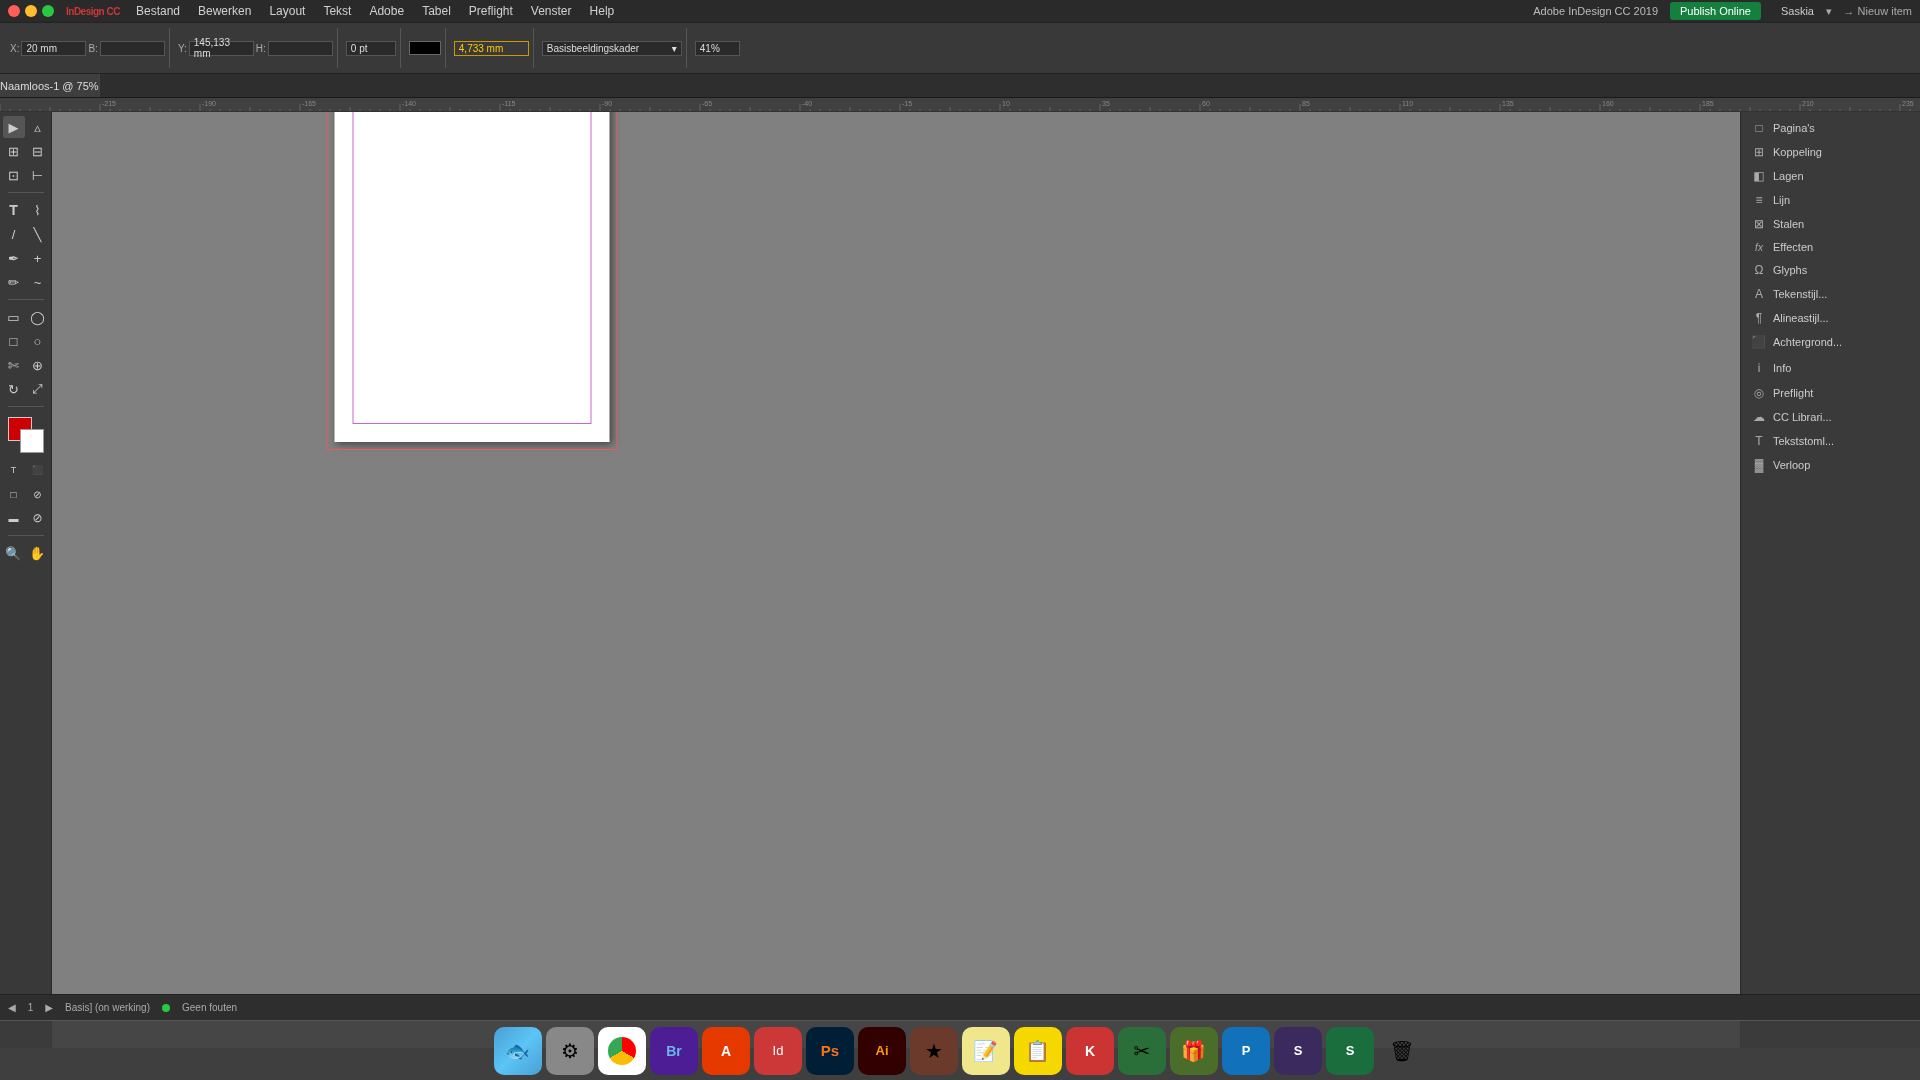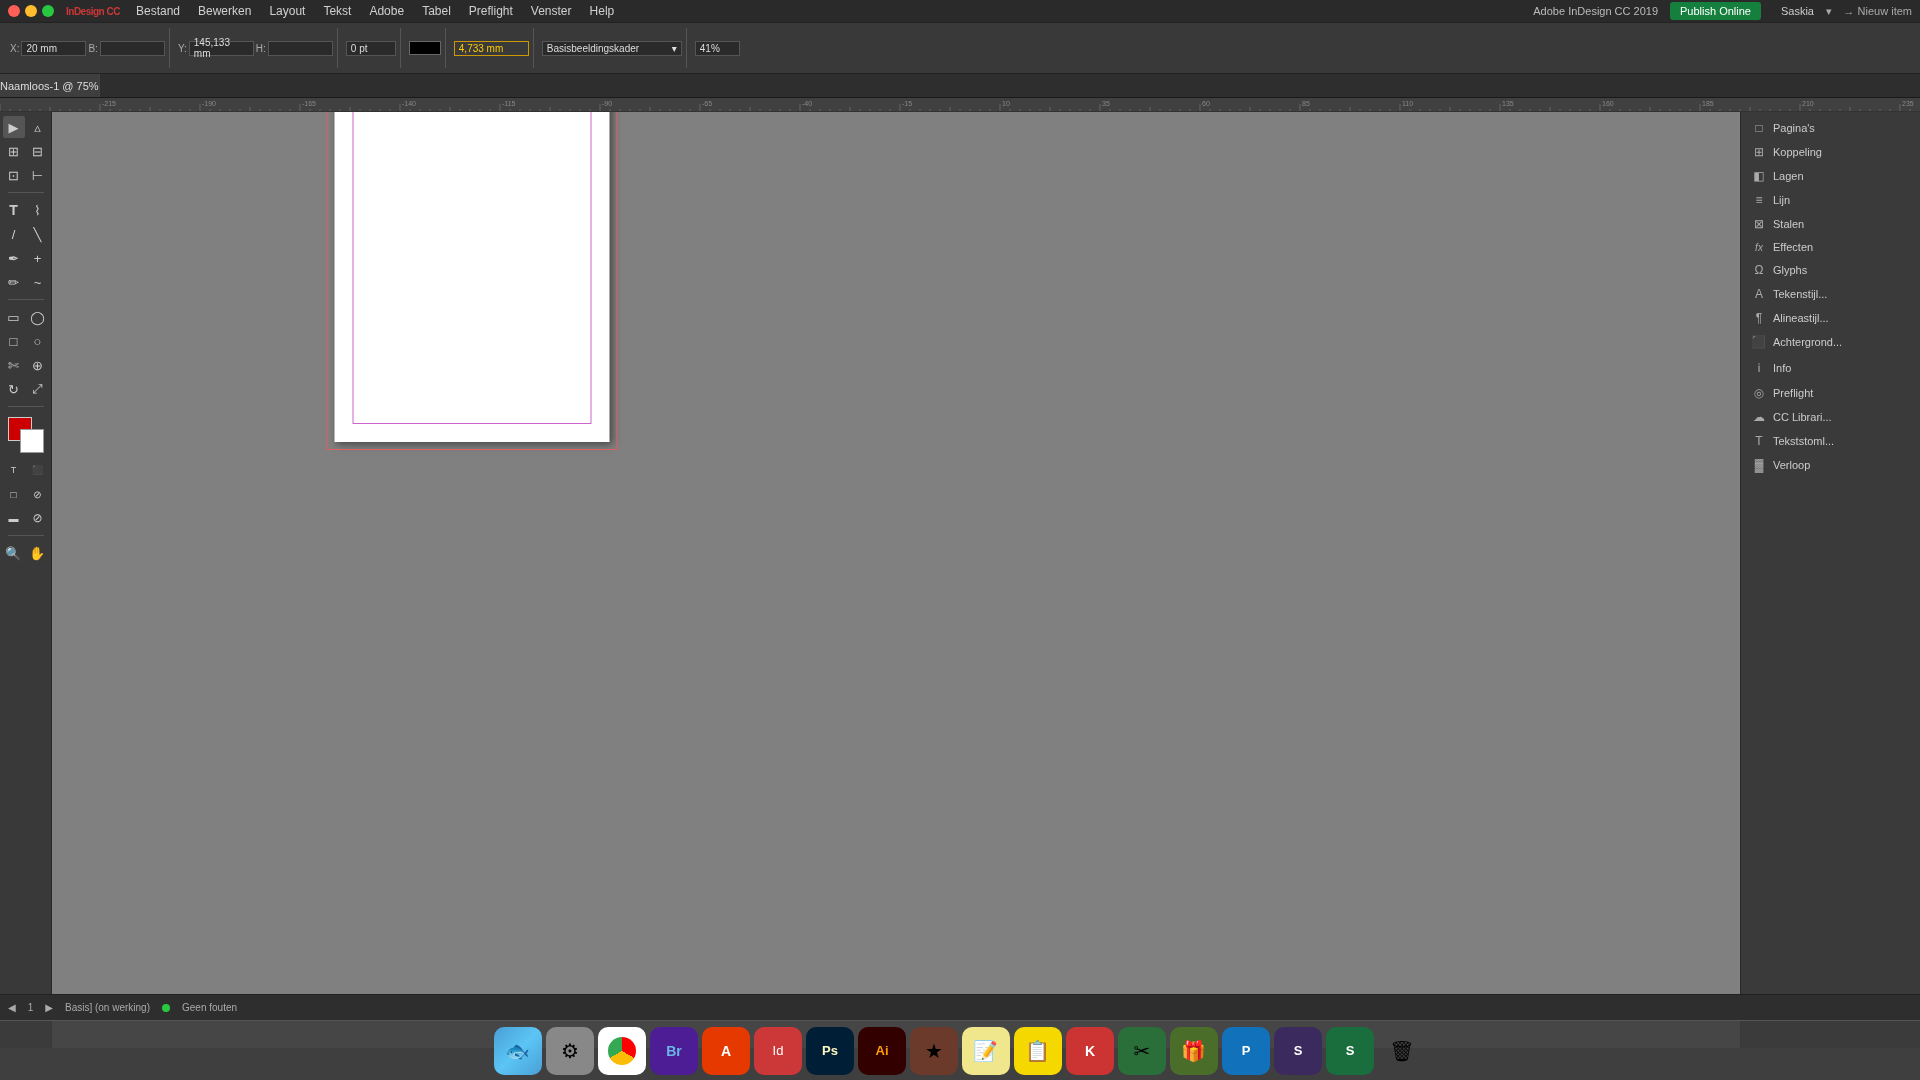--- a/index.html
+++ b/index.html
@@ -842,21 +842,21 @@
 
   <button class="dock-item" title="Adobe Acrobat" style="background:#e63900;border-radius:10px;">
     <span style="font-size:14px;font-weight:bold;color:white;">A</span>
   </button>
 
   <button class="dock-item" title="Adobe InDesign" style="background:#cc3838;border-radius:10px;">
     <span style="font-size:13px;font-weight:normal;color:white;">Id</span>
   </button>
 
   <button class="dock-item" title="Adobe Photoshop" style="background:#001e36;border-radius:10px;">
-    <span style="font-size:13px;font-weight:bold;color:#fef9c3;">Ps</span>
+    <span style="font-size:15px;font-weight:bold;color:#f97316;">Ps</span>
   </button>
 
   <button class="dock-item" title="Adobe Illustrator" style="background:#330000;border-radius:10px;">
     <span style="font-size:13px;font-weight:bold;color:#ff9a00;">Ai</span>
   </button>
 
   <button class="dock-item" style="background:#6b3a2a;border-radius:10px;">
     <span style="font-size:20px;">★</span>
   </button>
 

